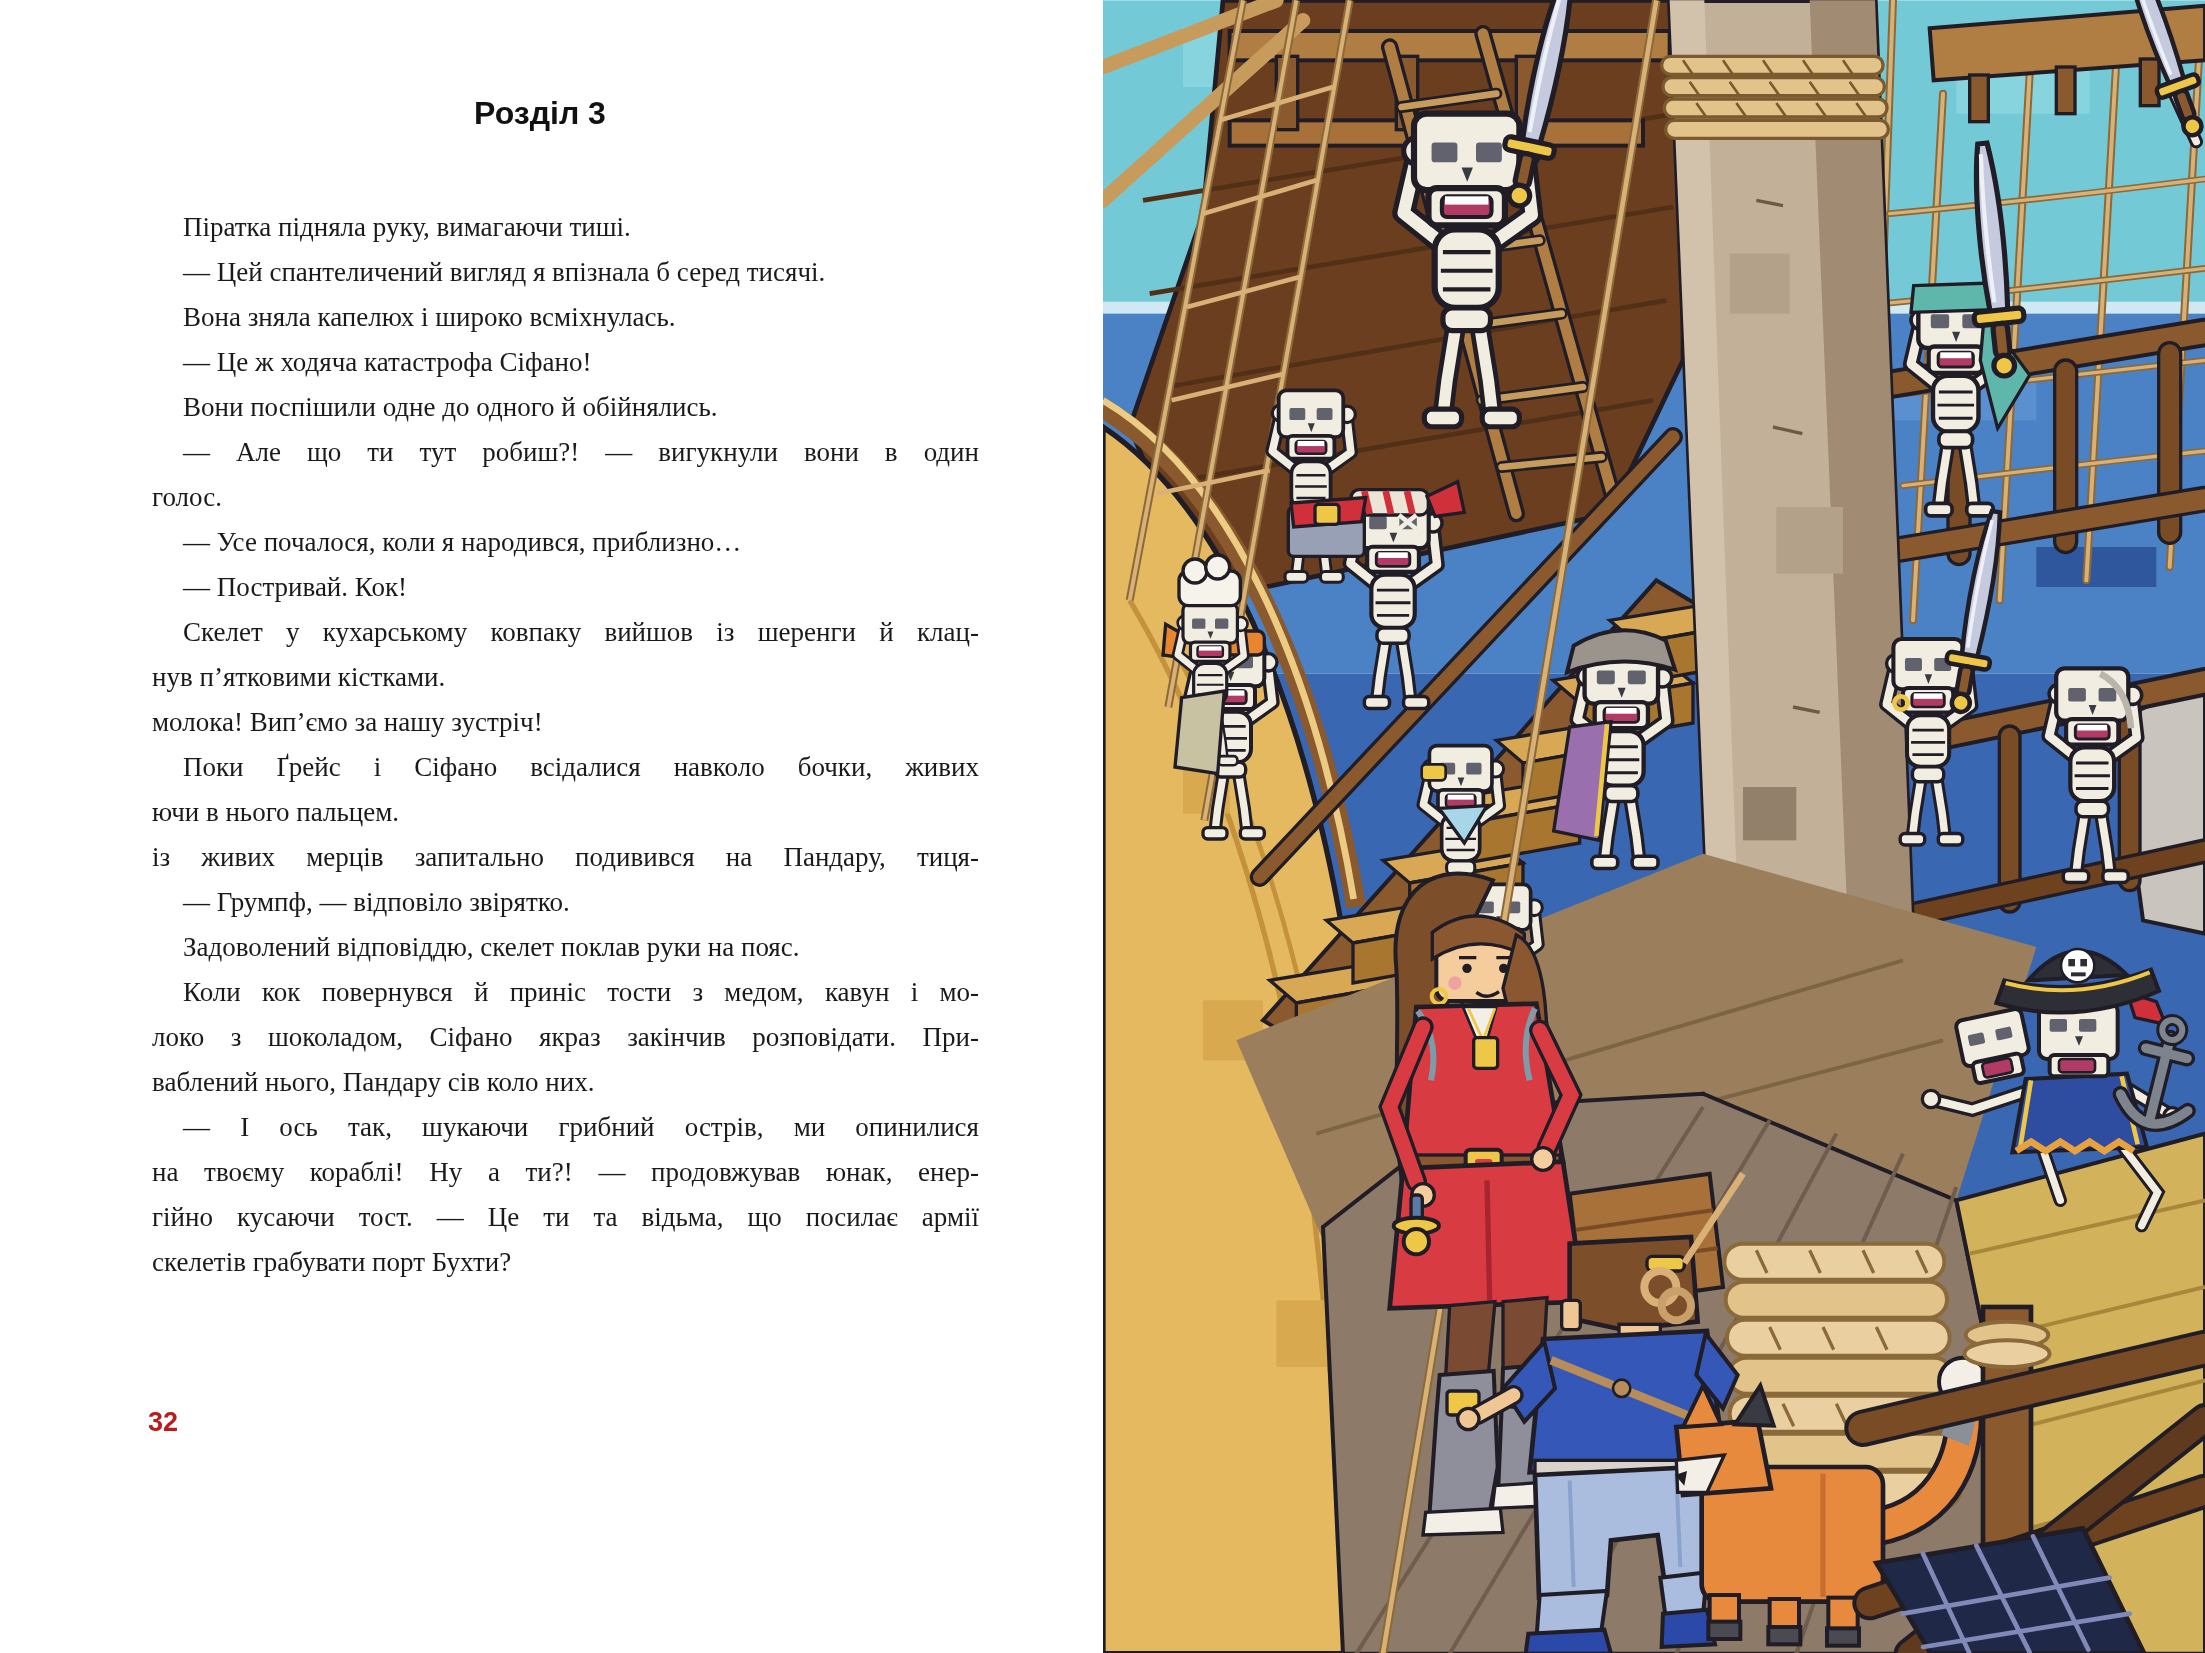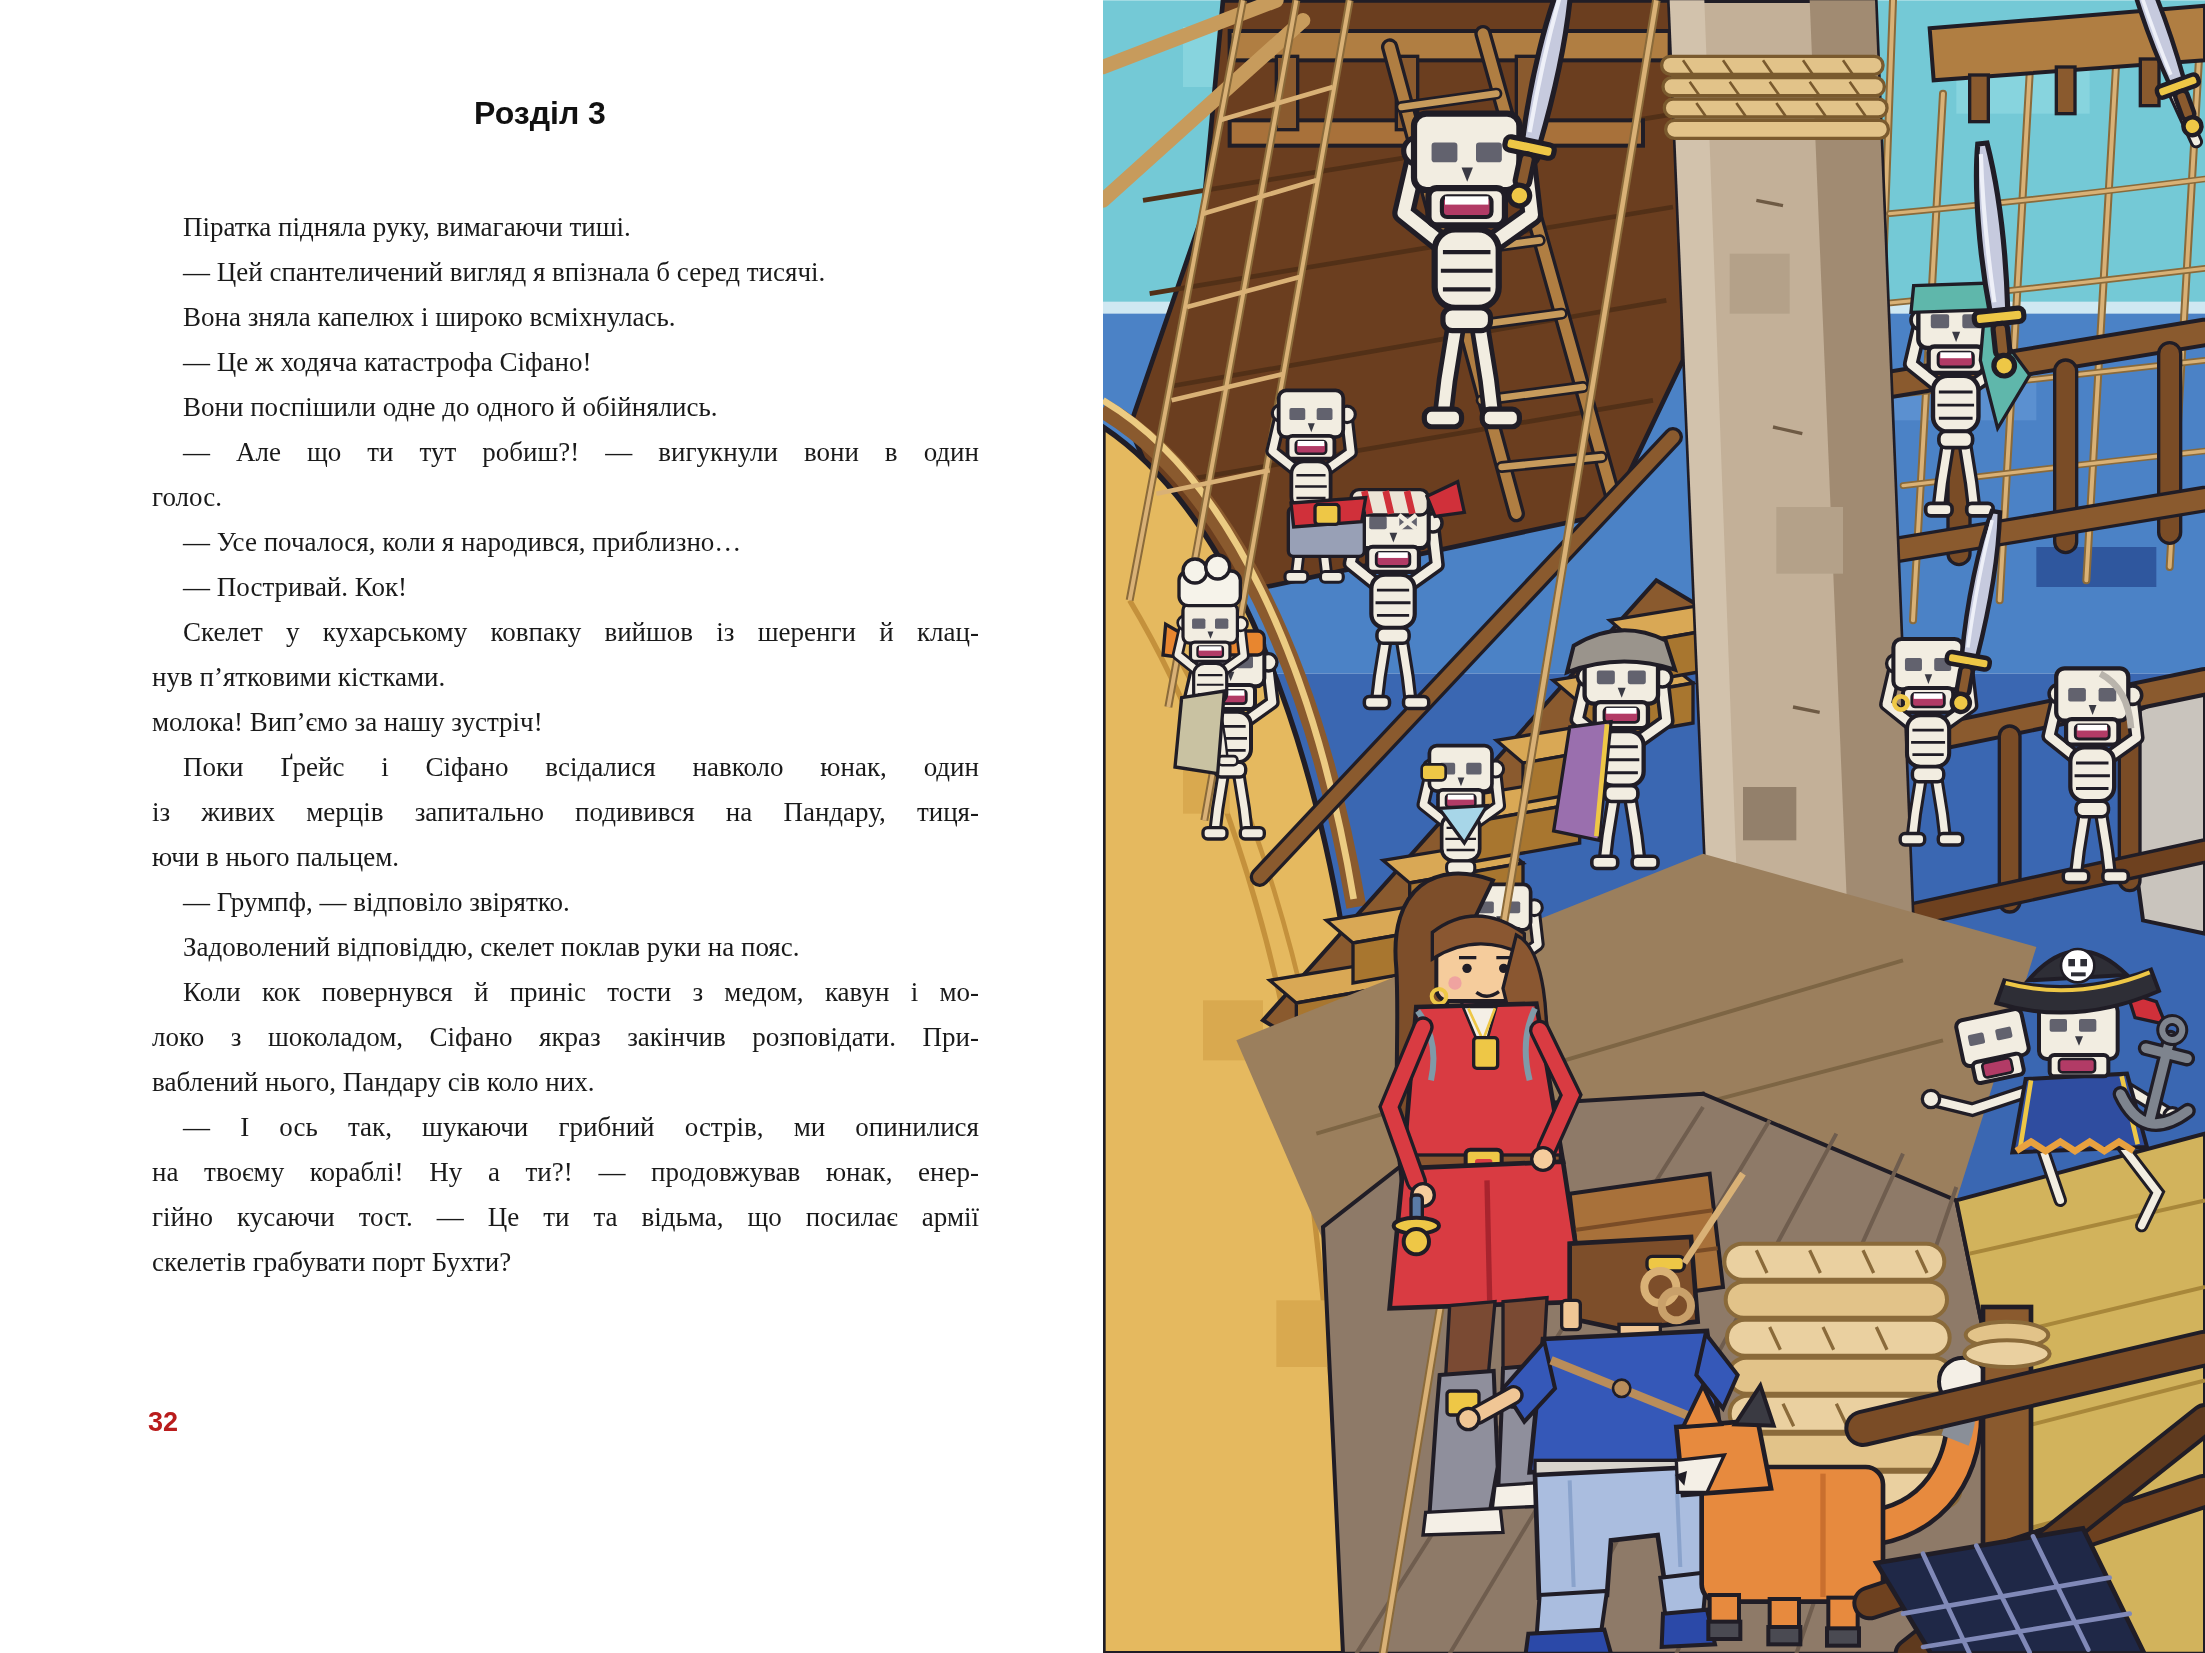--- a/index.html
+++ b/index.html
@@ -29,23 +29,23 @@
         <div class="line ind">Вона зняла капелюх і широко всміхнулась.</div>
         <div class="line ind">— Це ж ходяча катастрофа Сіфано!</div>
         <div class="line ind">Вони поспішили одне до одного й обійнялись.</div>
         <div class="line ind fill">— Але що ти тут робиш?! — вигукнули вони в один</div>
         <div class="line">голос.</div>
         <div class="line ind">— Усе почалося, коли я народився, приблизно…</div>
         <div class="line ind">— Постривай. Кок!</div>
         <div class="line ind fill">Скелет у кухарському ковпаку вийшов із шеренги й клац-</div>
         <div class="line">нув п’ятковими кістками.</div>
         <div class="line">молока! Вип’ємо за нашу зустріч!</div>
-        <div class="line ind fill">Поки Ґрейс і Сіфано всідалися навколо юнак, один</div>
+        <div class="line ind fill">Поки Ґрейс і Сіфано всідалися навколо бочки, живих</div>
+        <div class="line">ючи в нього пальцем.</div>
         <div class="line fill">із живих мерців запитально подивився на Пандару, тиця-</div>
-        <div class="line">ючи в нього пальцем.</div>
         <div class="line ind">— Грумпф, — відповіло звірятко.</div>
         <div class="line ind">Задоволений відповіддю, скелет поклав руки на пояс.</div>
         <div class="line ind fill">Коли кок повернувся й приніс тости з медом, кавун і мо-</div>
         <div class="line fill">локо з шоколадом, Сіфано якраз закінчив розповідати. При-</div>
         <div class="line">ваблений нього, Пандару сів коло них.</div>
         <div class="line ind fill">— І ось так, шукаючи грибний острів, ми опинилися</div>
         <div class="line fill">на твоєму кораблі! Ну а ти?! — продовжував юнак, енер-</div>
         <div class="line fill">гійно кусаючи тост. — Це ти та відьма, що посилає армії</div>
         <div class="line">скелетів грабувати порт Бухти?</div>
       </div>

